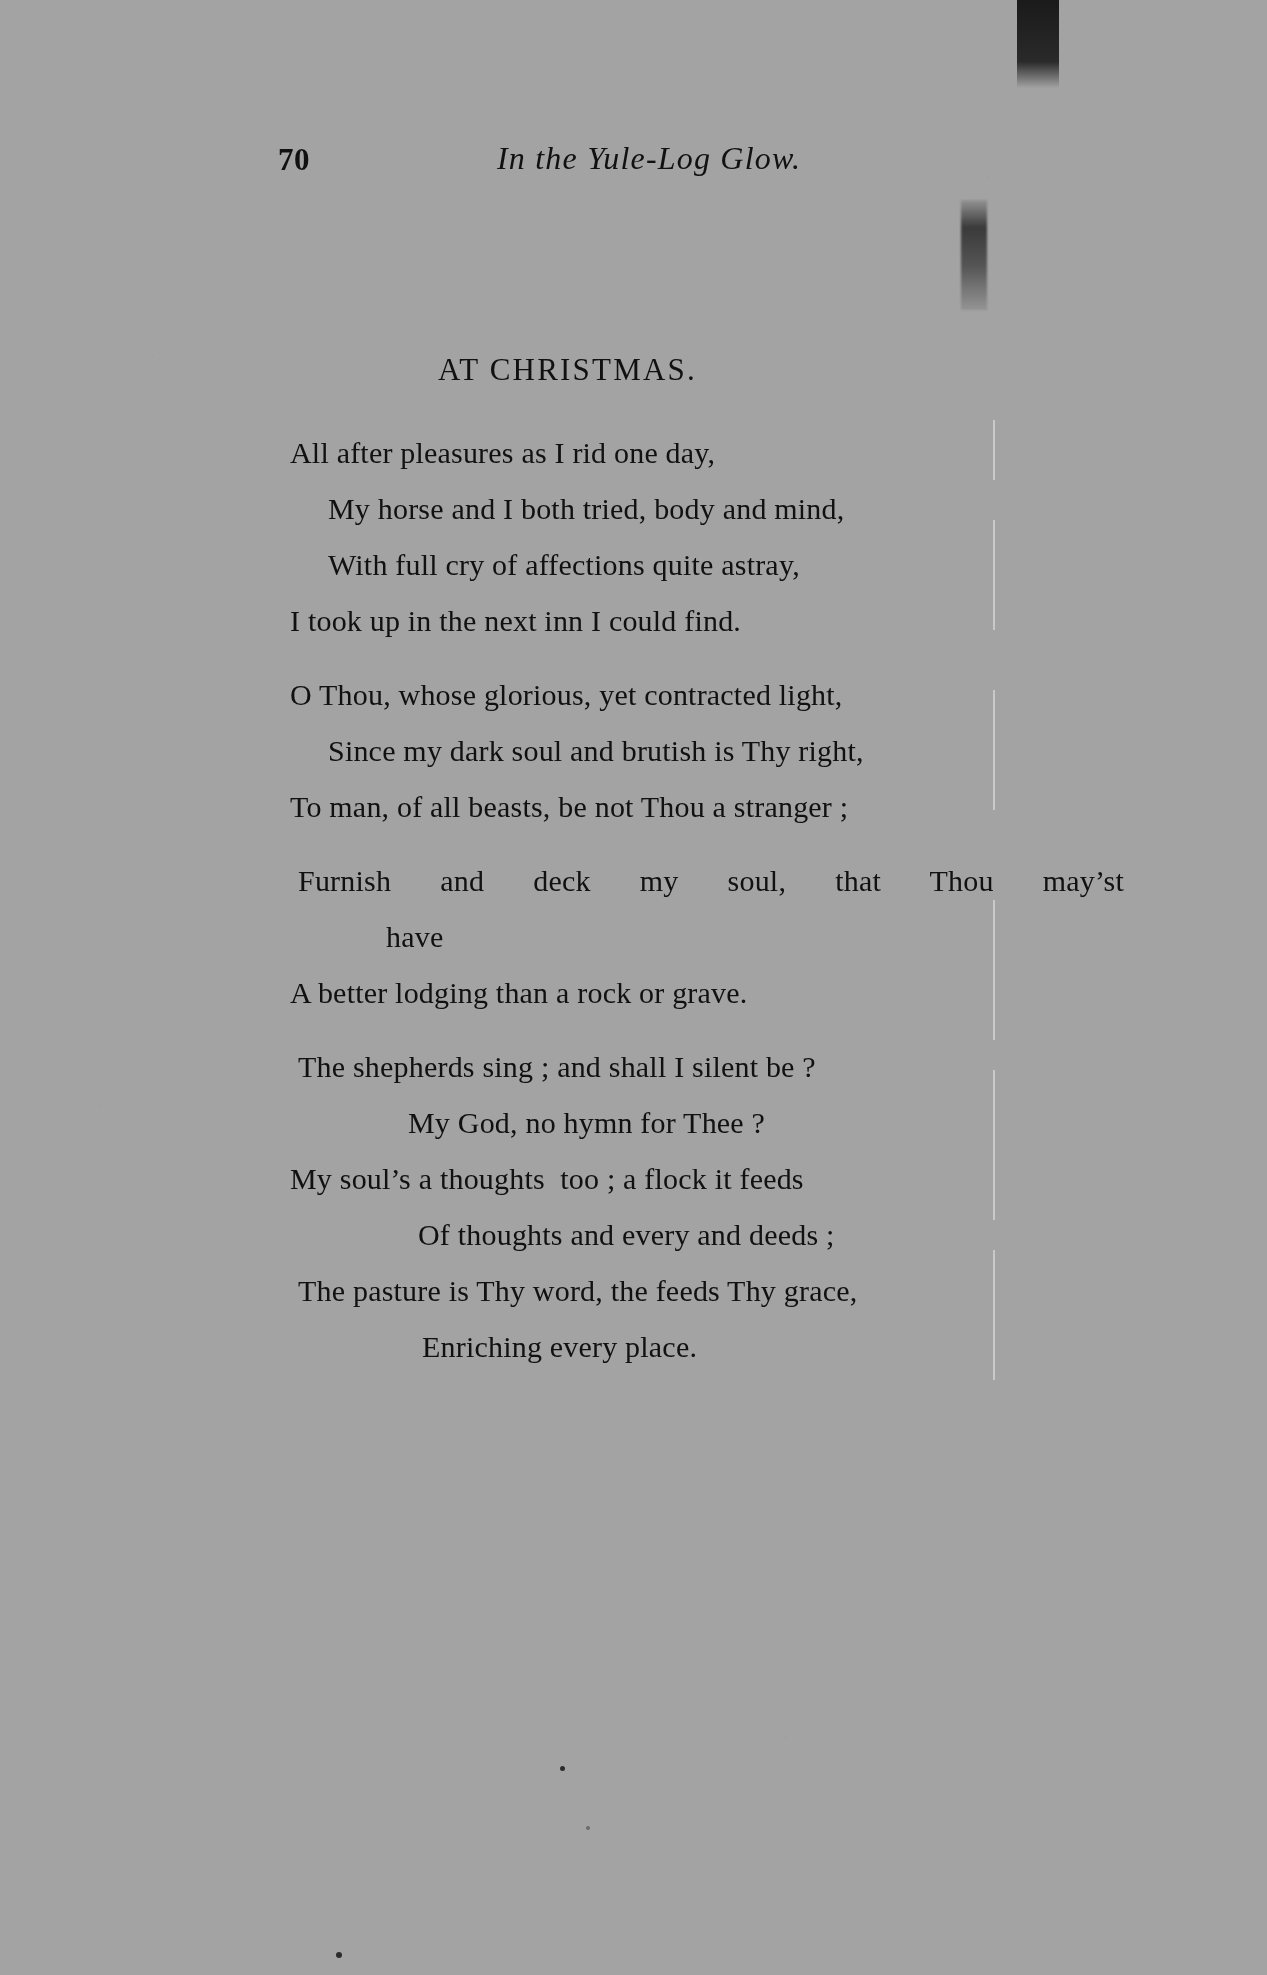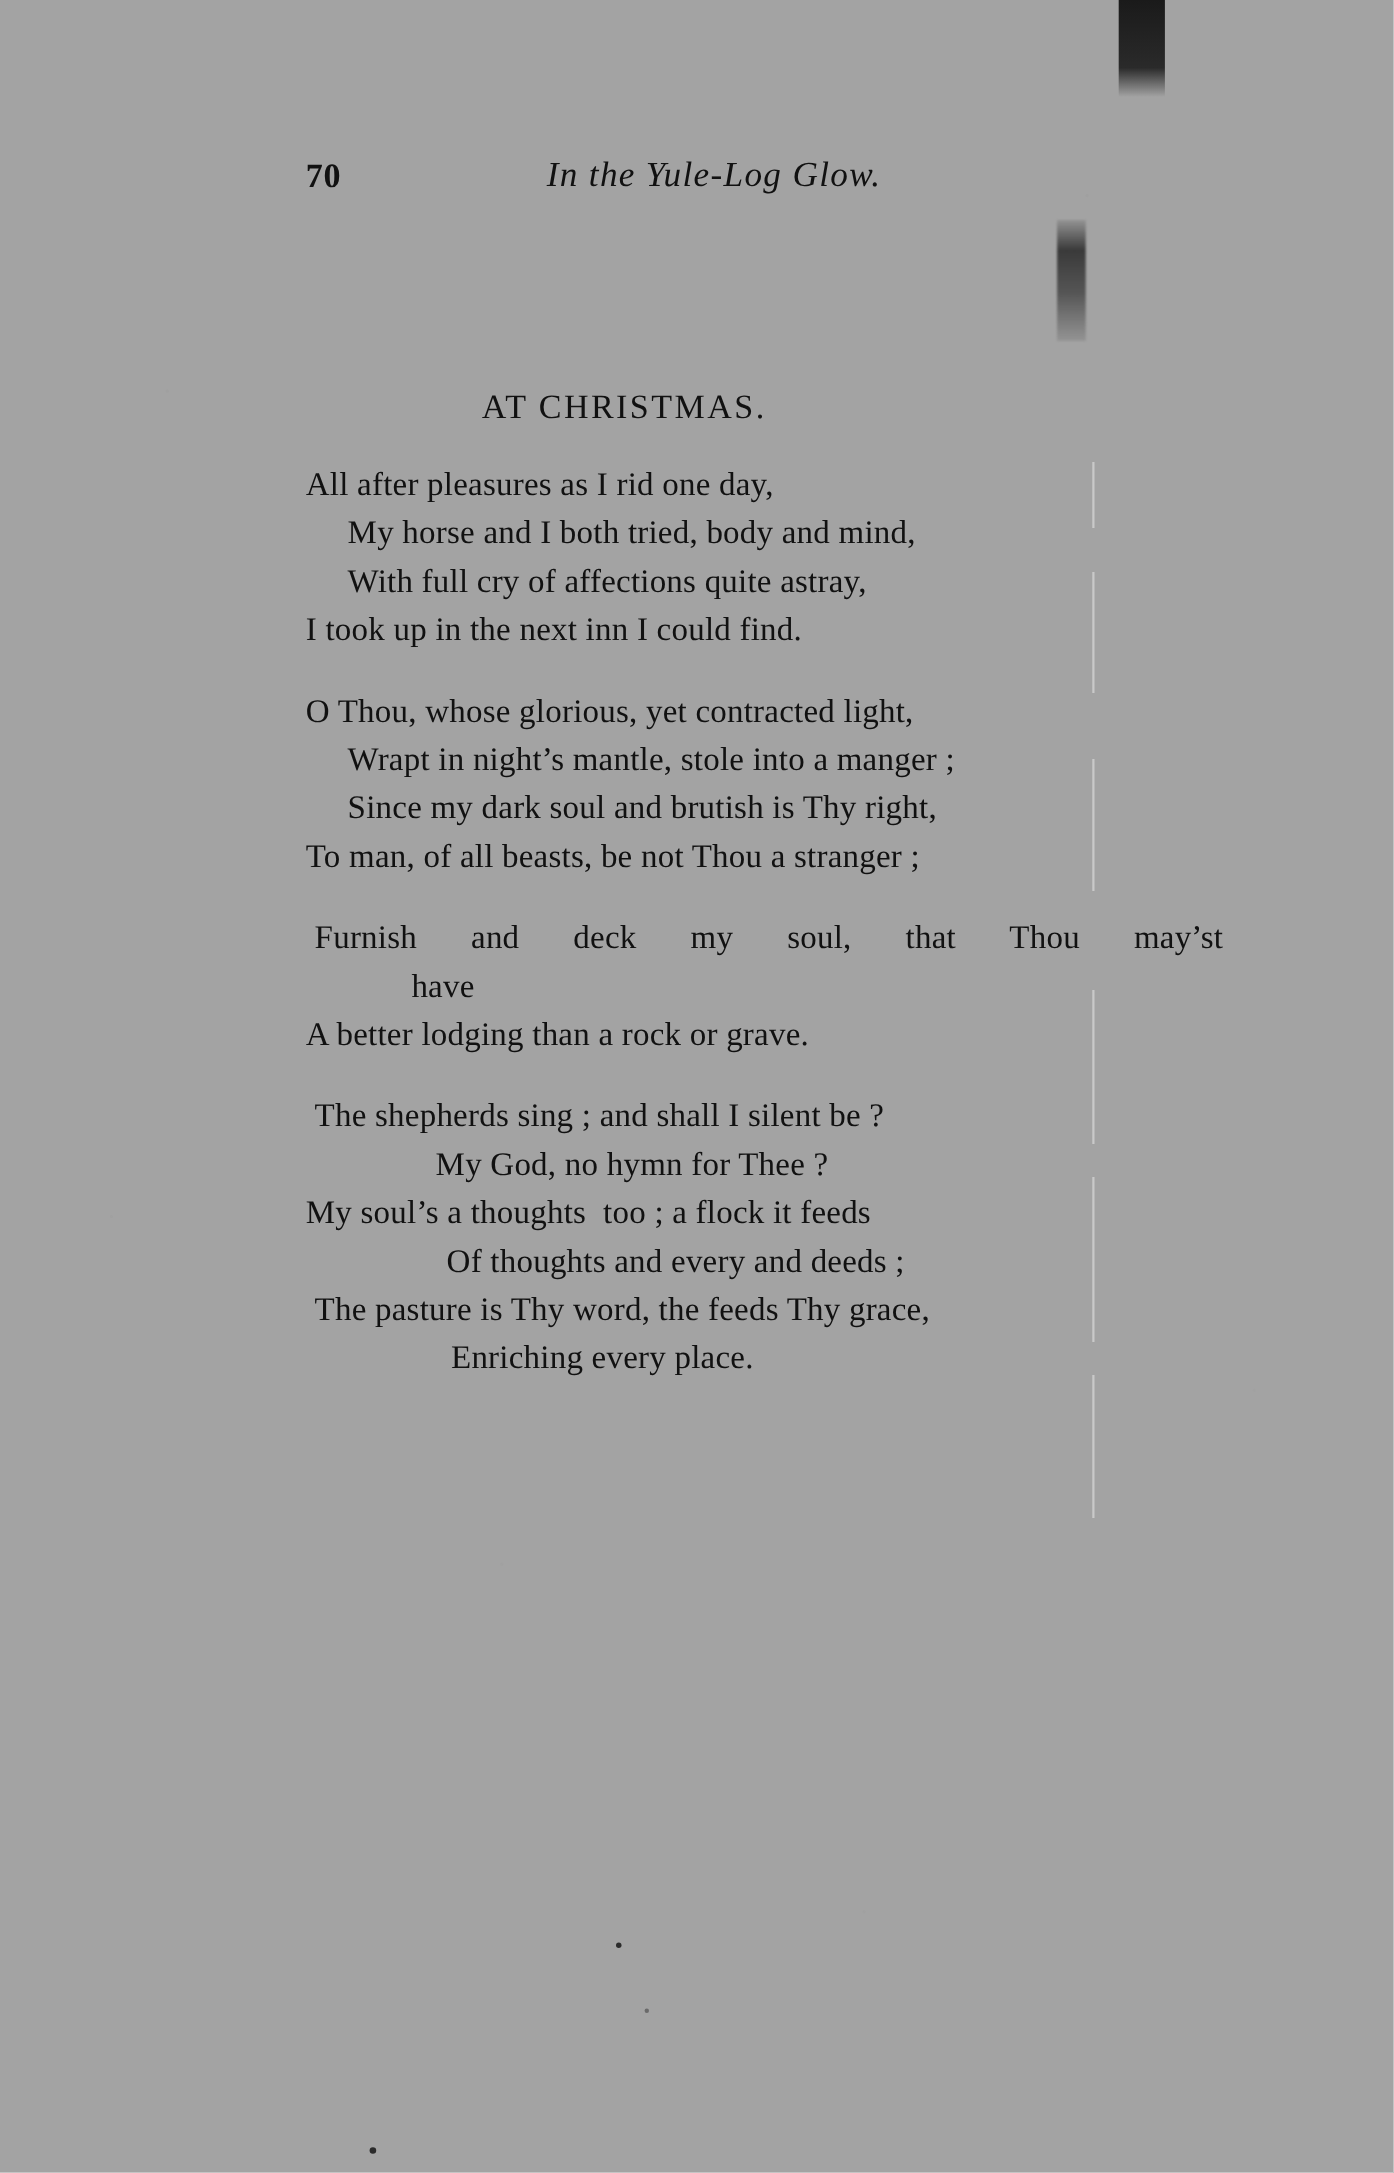--- a/index.html
+++ b/index.html
@@ -107,21 +107,21 @@
     width: 860px;
     font-size: 30px;
     line-height: 1.0;
   }
 
   .stanza {
     margin-bottom: 30px;
   }
   .line {
     white-space: pre-wrap;
-    margin: 0;
+    margin: 12px;
     padding: 0 0 14px 0;
     letter-spacing: 0.2px;
   }
   .indent-1 { padding-left: 38px; }
   .indent-2 { padding-left: 118px; }
   .indent-3 { padding-left: 128px; }
   .indent-hang { padding-left: 96px; }
   .indent-center-ish { padding-left: 132px; }
   .slight { padding-left: 8px; }
 
@@ -184,21 +184,20 @@
       <div class="stanza">
         <p class="line">All after pleasures as I rid one day,</p>
         <p class="line indent-1">My horse and I both tried, body and mind,</p>
         <p class="line indent-1">With full cry of affections quite astray,</p>
         <p class="line">I took up in the next inn I could find.</p>
       </div>
 
 
       <div class="stanza">
         <p class="line">O Thou, whose glorious, yet contracted light,</p>
-        <p class="line indent-1">Wrapt in night’s mantle, stole into a manger ;</p>
         <p class="line indent-1">Since my dark soul and brutish is Thy right,</p>
         <p class="line">To man, of all beasts, be not Thou a stranger ;</p>
       </div>
 
       <div class="stanza">
         <p class="line justified-narrow slight">Furnish and deck my soul, that Thou may’st</p>
         <p class="line indent-hang">have</p>
         <p class="line">A better lodging than a rock or grave.</p>
       </div>
 

